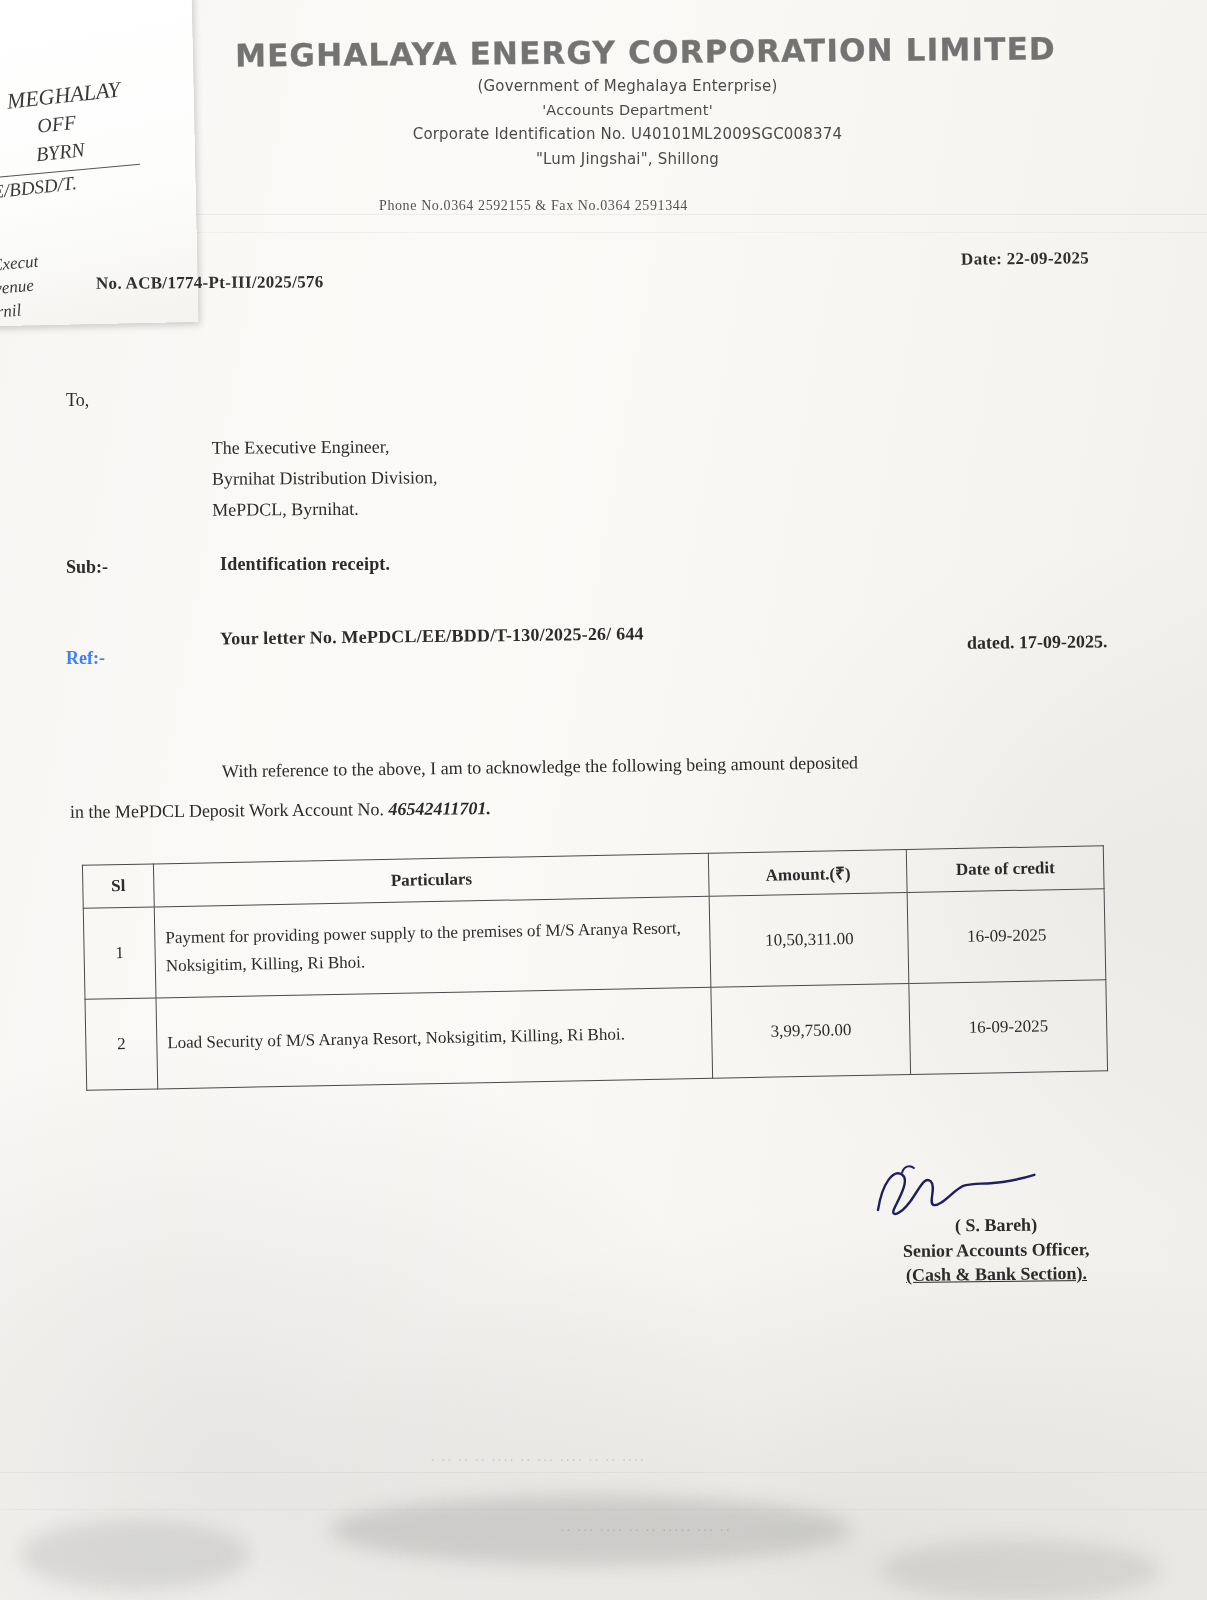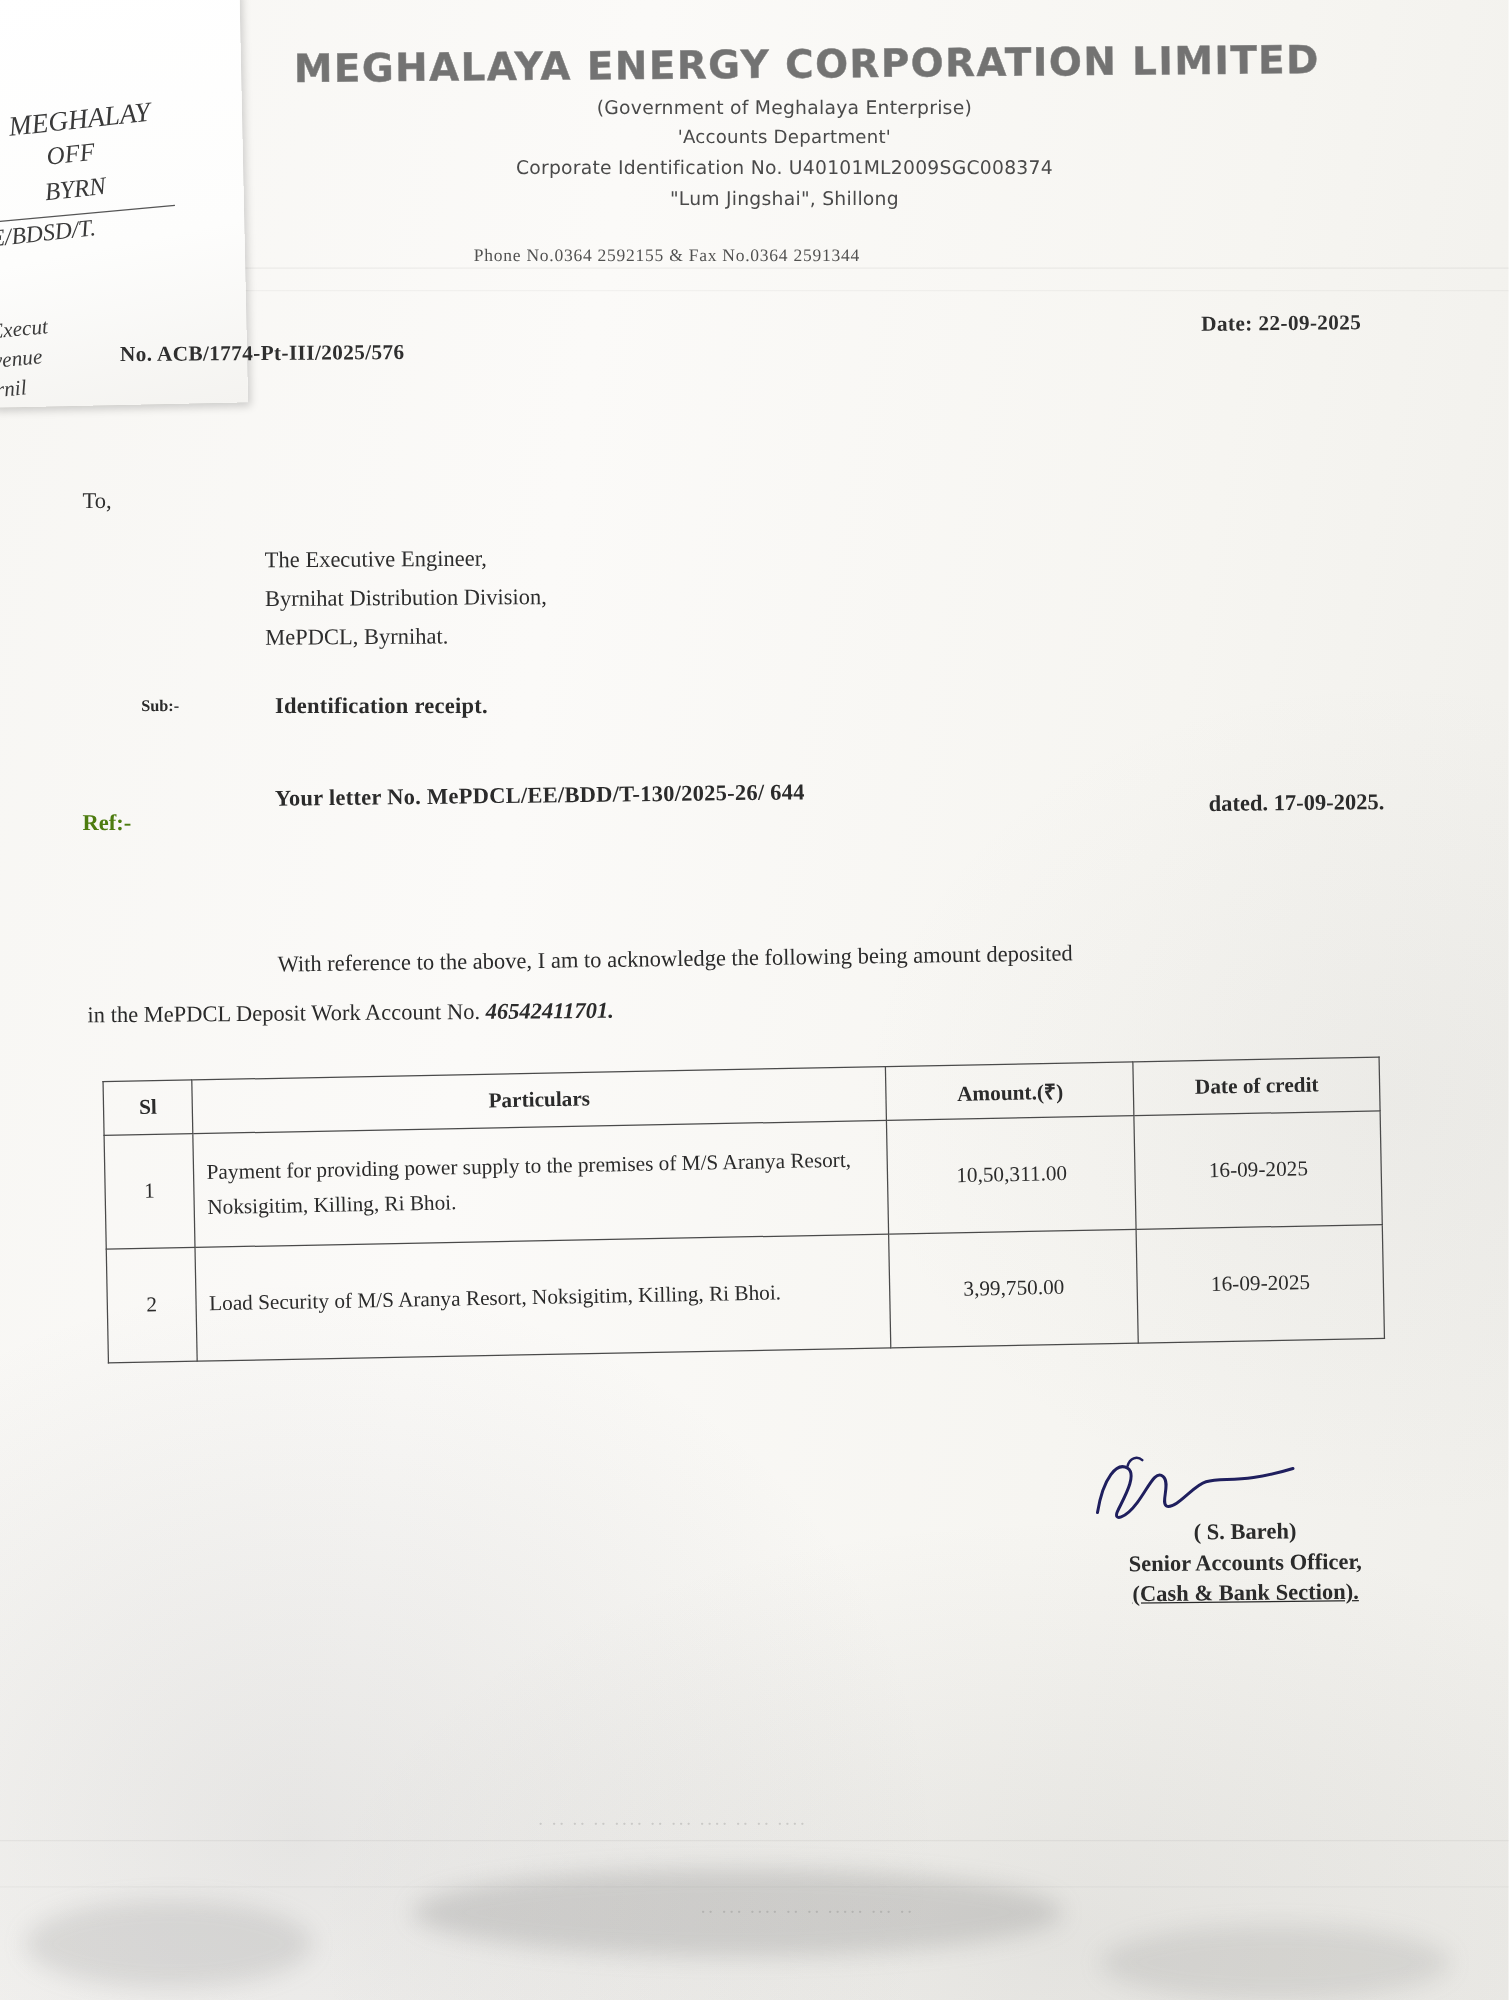--- a/index.html
+++ b/index.html
@@ -137,41 +137,40 @@
     top: 432px;
     font-size: 18px;
     line-height: 31px;
     color: #2d2d2d;
     transform: rotate(-0.4deg);
   }
   .sub-label {
     position: absolute;
     left: 66px;
     top: 557px;
-    font-size: 13px;
-    font-weight: bold;
-    color: #2b2b2b;
-    margin-left: 47px;
+    font-size: 18px;
+    font-weight: bold;
+    color: #2b2b2b;
   }
   .sub-text {
     position: absolute;
     left: 220px;
     top: 554px;
     font-size: 18px;
     font-weight: bold;
     color: #2b2b2b;
     letter-spacing: 0.2px;
   }
   .ref-label {
     position: absolute;
     left: 66px;
     top: 648px;
     font-size: 18px;
     font-weight: bold;
-    color: #4d7c0f;
+    color: #3b82f6;
   }
   .ref-text {
     position: absolute;
     left: 220px;
     top: 626px;
     font-size: 18px;
     font-weight: bold;
     color: #2b2b2b;
     letter-spacing: 0.2px;
     transform: rotate(-0.7deg);

